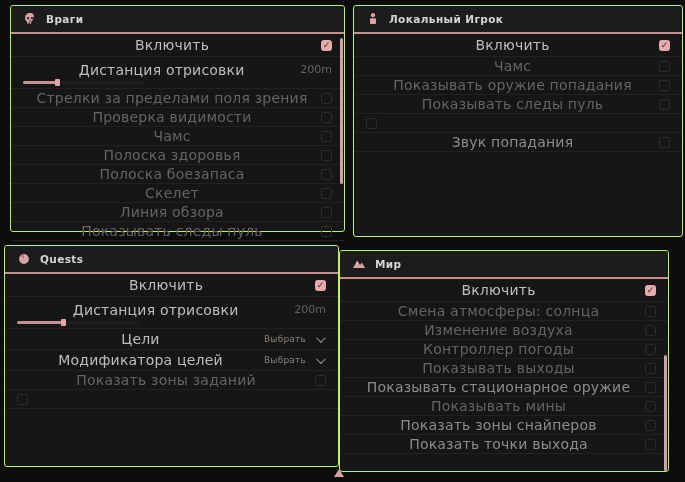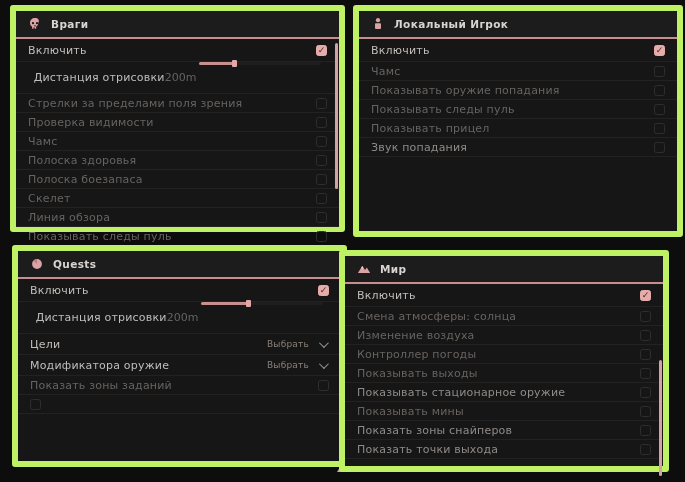--- a/index.html
+++ b/index.html
@@ -3,62 +3,62 @@
 <meta charset="utf-8">
 <style>
   html,body{margin:0;padding:0;}
   body{
     width:685px;height:482px;position:relative;overflow:hidden;
     background:#0d0d0d;
     font-family:"DejaVu Sans","Liberation Sans",sans-serif;
     -webkit-font-smoothing:antialiased;
   }
   .panel{
-    position:absolute;background:#161616;border:6px solid #bef264;
-    border-radius:3px;box-sizing:border-box;overflow:visible;
+    position:absolute;background:#161616;border:1px solid #bef264;
+    border-radius:3px;box-sizing:border-box;overflow:visible;text-align:center;
   }
   .panel-enemies{left:10px;top:5px;width:335px;height:227px;}
   .panel-local  {left:353px;top:5px;width:330px;height:232px;}
-  .panel-quests {left:12px;top:245px;width:335px;height:222px;}
+  .panel-quests {left:4px;top:245px;width:335px;height:222px;}
   .panel-world  {left:339px;top:250px;width:330px;height:222px;}
 
   .hdr{
     height:26px;background:#1c1c1c;border-bottom:2px solid #c88e8e;
     display:flex;align-items:center;gap:9px;padding:0 12px;
     border-radius:3px 3px 0 0;
   }
   .hdr .title{
     color:#d8d4d2;font-size:10.5px;font-weight:bold;letter-spacing:.4px;
   }
   .icn{width:14px;height:14px;display:inline-flex;align-items:center;justify-content:center;}
   .icn svg{display:block;}
 
   .body{position:relative;}
   .row{
     display:flex;align-items:center;box-sizing:border-box;
     padding:0 12px;border-bottom:1px solid #222222;
   }
-  .row .lbl{flex:1;font-size:11px;letter-spacing:.2px;}
+  .row .lbl{flex:1;font-size:14px;letter-spacing:.2px;}
   .tone-bright .lbl{color:#c1bdba;}
   .tone-mid   .lbl{color:#8f8b88;}
   .tone-dim   .lbl{color:#676360;}
 
   .row-checkbox{height:19px;}
   .row-first{height:23px;}
   .cb{
     width:11px;height:11px;border:1px solid #2e2e2e;border-radius:2.5px;
     box-sizing:border-box;display:flex;align-items:center;justify-content:center;
     background:transparent;flex:none;
   }
   .cb.checked{
     background:#e6abab;border-color:#e6abab;color:#472828;
     font-size:9px;line-height:1;font-weight:bold;
   }
 
-  .row-slider{height:32px;flex-direction:row;align-items:stretch;justify-content:center;gap:3px;}
+  .row-slider{height:32px;flex-direction:column;align-items:stretch;justify-content:center;gap:3px;}
   .row-slider .line1{display:flex;align-items:center;}
   .row-slider .line1 .lbl{flex:1;}
   .val{font-size:11px;color:#636363;}
   .track{
     position:relative;width:122px;height:3px;background:#1e1e1e;border-radius:2px;
   }
   .fill{position:absolute;left:0;top:0;height:3px;background:#c98f8f;border-radius:2px;}
   .thumb{
     position:absolute;top:-2px;width:5px;height:7px;background:#e2a7a7;
     border-radius:1px;
@@ -171,21 +171,20 @@
         </div>
         <div class="row row-checkbox tone-dim">
           <span class="lbl">Показывать оружие попадания</span>
           <span class="cb"></span>
         </div>
         <div class="row row-checkbox tone-dim">
           <span class="lbl">Показывать следы пуль</span>
           <span class="cb"></span>
         </div>
         <div class="row row-checkbox tone-dim">
-          <span class="lbl">Показывать прицел</span>
           <span class="cb"></span>
         </div>
         <div class="row row-checkbox tone-mid">
           <span class="lbl">Звук попадания</span>
           <span class="cb"></span>
         </div>
       </div>
     </div>
     <div class="panel panel-quests">
       <div class="hdr">
@@ -213,21 +212,21 @@
           </div>
         </div>
         <div class="row row-select tone-bright">
           <span class="lbl">Цели</span>
           <div class="sel">
             <span class="selval">Выбрать</span>
             <span class="chev"></span>
           </div>
         </div>
         <div class="row row-select tone-bright">
-          <span class="lbl">Модификатора оружие</span>
+          <span class="lbl">Модификатора целей</span>
           <div class="sel">
             <span class="selval">Выбрать</span>
             <span class="chev"></span>
           </div>
         </div>
         <div class="row row-checkbox tone-dim">
           <span class="lbl">Показать зоны заданий</span>
           <span class="cb"></span>
         </div>
         <div class="row row-checkbox tone-dim">

